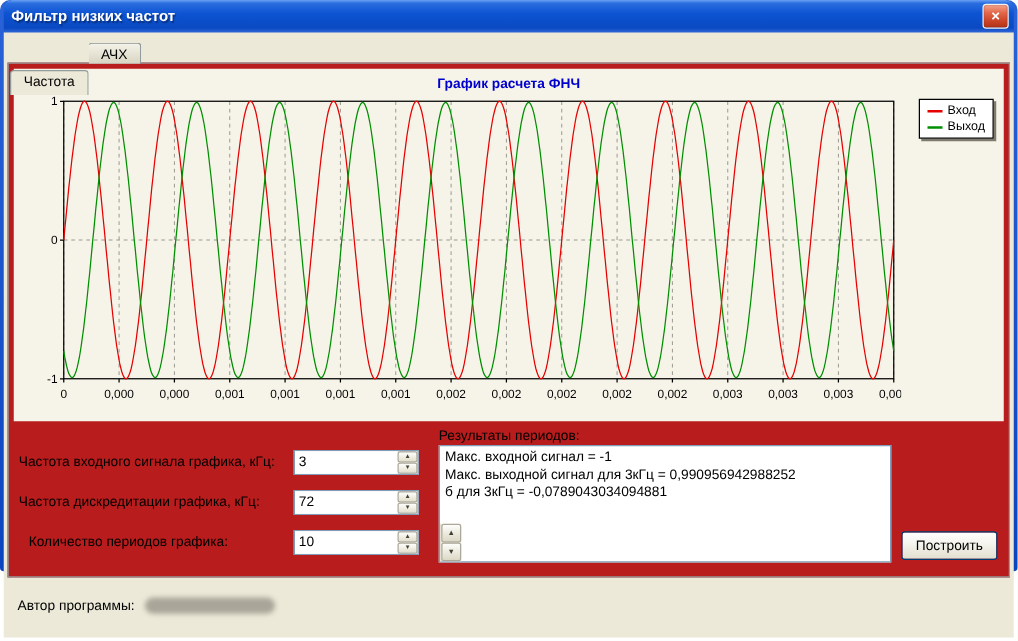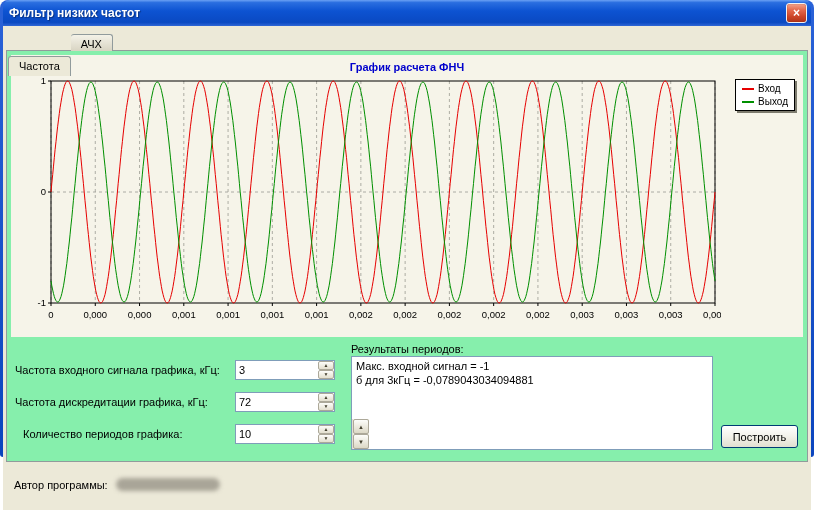--- a/index.html
+++ b/index.html
@@ -20,21 +20,21 @@
     box-shadow:inset 0 0 1px #7e1600;cursor:default;}
   .body{position:relative;width:808px;height:484px;background:#ece9d8;}
 
   
   .tabs{position:absolute;left:5px;top:5px;display:flex;z-index:3;}
   .tab{border:1px solid #919b9c;border-bottom:none;border-radius:3px 3px 0 0;
     padding:3px 10px 0;font-size:11px;margin-top:25px;}
   .tab.active{height:20px;background:#ece9d8;z-index:4;}
   .tab.inactive{height:17px;margin-top:3px;background:linear-gradient(#f4f2e8,#d8d4c2);border-left:none;}
   .tabpage{position:absolute;left:3px;top:24px;width:802px;height:412px;
-    border:1px solid #919b9c;background:#86efac;}
+    border:1px solid #919b9c;background:#b91c1c;}
 
   
   .chart{position:absolute;left:4px;top:4px;width:792px;height:282px;background:#f6f4e9;}
   .chart-title{position:absolute;left:0;top:6px;width:100%;text-align:center;
     color:#0000cc;font-size:11px;font-weight:bold;}
   #plot-svg{position:absolute;left:14px;top:22px;}
   #plot-svg text{font-family:"Liberation Sans",sans-serif;}
   .legend{position:absolute;top:24px;right:8px;background:#fff;border:1px solid #000;
     box-shadow:2px 2px 0 #7d7b6e;padding:2px 6px;font-size:10px;}
   .legend-row{display:flex;align-items:center;gap:4px;line-height:13px;white-space:nowrap;}
@@ -198,20 +198,21 @@
           <div class="spin-btn">
               <span>▼</span>
             </div>
         </div>
       </div>
 
       <span class="results-label" style="left:344px;top:292px;">Результаты периодов:</span>
       <div class="results-box" style="left:344px;top:305px;width:362px;height:94px;">
         <div class="results-text">
           <div>Макс. входной сигнал = -1</div>
+          <div>Макс. выходной сигнал для 3кГц = 0,990956942988252</div>
           <div>б для 3кГц = -0,0789043034094881</div>
         </div>
         <div class="vscroll">
           <div class="scroll-btn">
               <span>▲</span>
             </div>
           <div class="scroll-btn">
               <span>▼</span>
             </div>
         </div>

